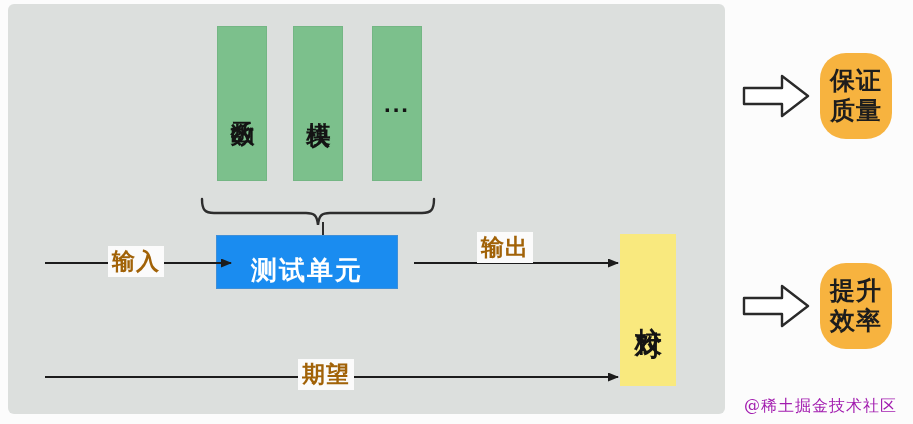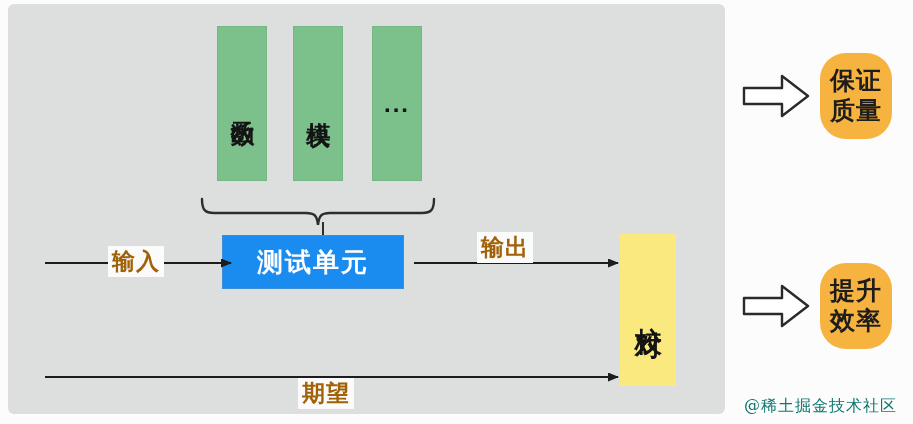--- a/index.html
+++ b/index.html
@@ -73,29 +73,29 @@
     position: absolute;
     left: 198px;
     top: 193px;
     width: 240px;
     height: 36px;
   }
 
   
   .blue-box {
     position: absolute;
-    left: 222px;
+    left: 216px;
     top: 235px;
     width: 182px;
     height: 54px;
     background: #1a8cf0;
     border: 1px solid #3f8fd8;
     box-sizing: border-box;
     display: flex;
-    align-items: center;
+    align-items: flex-end;
     justify-content: center;
     color: #ffffff;
     font-size: 26px;
     font-weight: 700;
     letter-spacing: 2px;
     font-family: "DejaVu Sans", "Liberation Sans", sans-serif;
   }
 
   
   .yellow-box {
@@ -137,21 +137,21 @@
     font-size: 23px;
     font-weight: 700;
     letter-spacing: 1px;
     padding: 2px 4px;
     line-height: 1.18;
     white-space: nowrap;
     font-family: "DejaVu Sans", "Liberation Sans", sans-serif;
   }
   #label-input  { left: 108px; top: 246px; }
   #label-output { left: 477px; top: 232px; }
-  #label-expect { left: 298px; top: 378px; }
+  #label-expect { left: 298px; top: 359px; }
 
   
   .orange-box {
     position: absolute;
     width: 72px;
     height: 86px;
     background: #f7b33f;
     display: flex;
     flex-direction: column;
     align-items: center;
@@ -175,21 +175,21 @@
   }
   #blockarrow-top { left: 742px; top: 73px; }
   #blockarrow-bot { left: 742px; top: 283px; }
 
   
   .watermark {
     position: absolute;
     left: 744px;
     top: 396px;
     font-size: 16px;
-    color: #0f766e;
+    color: #a21caf;
     letter-spacing: 1px;
     white-space: nowrap;
     font-family: "DejaVu Serif", "Liberation Serif", serif;
   }
 </style>
 </head>
 <body>
 
 <div id="canvas">
 

